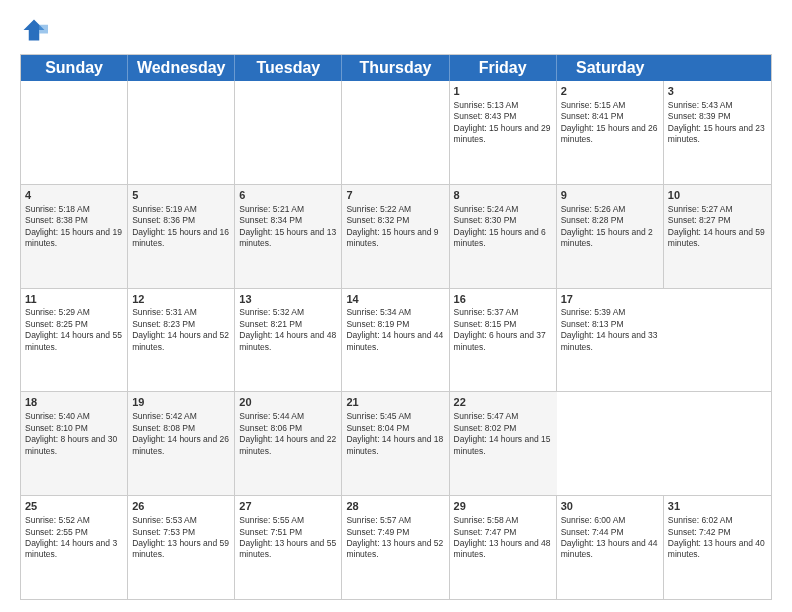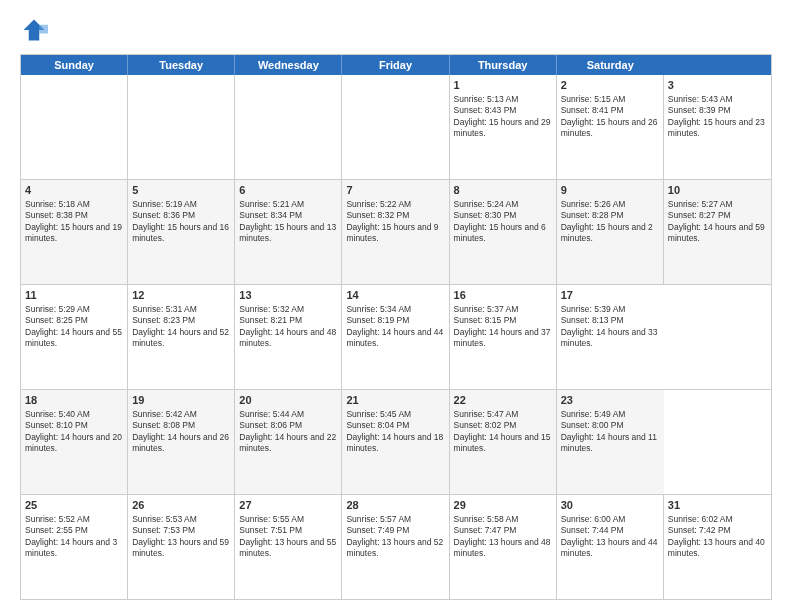--- a/index.html
+++ b/index.html
@@ -65,21 +65,21 @@
       flex-direction: column;
       border: 1px solid #ccc;
     }
     .cal-header {
       display: grid;
       grid-template-columns: repeat(7, 1fr);
       background: #2a6fbe;
     }
     .cal-header-cell {
       color: #fff;
-      font-size: 11px;
+      font-size: 16px;
       font-weight: bold;
       padding: 4px 4px;
       text-align: center;
       border-right: 1px solid rgba(255,255,255,0.3);
     }
     .cal-header-cell:last-child { border-right: none; }
     .cal-body {
       display: flex;
       flex-direction: column;
       flex: 1;
@@ -130,24 +130,24 @@
     </div>
     <div class="title-block">
       <div class="month-year"></div>
       <div class="location"></div>
     </div>
   </div>
 
   <div class="calendar">
     <div class="cal-header">
     <div class="cal-header-cell">Sunday</div>
+        <div class="cal-header-cell">Wednesday</div>
         <div class="cal-header-cell">Tuesday</div>
-        <div class="cal-header-cell">Wednesday</div>
+        <div class="cal-header-cell">Thursday</div>
         <div class="cal-header-cell">Friday</div>
-        <div class="cal-header-cell">Thursday</div>
         <div class="cal-header-cell">Saturday</div>
       </div>
     <div class="cal-body">
     <div class="cal-row">
           <div class="cal-cell cell-empty"></div>
           <div class="cal-cell cell-empty"></div>
           <div class="cal-cell cell-empty"></div>
           <div class="cal-cell cell-empty"></div>
           <div class="cal-cell"><span class="day-num">1</span><span>Sunrise: 5:13 AM</span><br><span>Sunset: 8:43 PM</span><br><span>Daylight: 15 hours and 29 minutes.</span></div>
           <div class="cal-cell"><span class="day-num">2</span><span>Sunrise: 5:15 AM</span><br><span>Sunset: 8:41 PM</span><br><span>Daylight: 15 hours and 26 minutes.</span></div>
@@ -160,30 +160,29 @@
           <div class="cal-cell alt-row"><span class="day-num">7</span><span>Sunrise: 5:22 AM</span><br><span>Sunset: 8:32 PM</span><br><span>Daylight: 15 hours and 9 minutes.</span></div>
           <div class="cal-cell alt-row"><span class="day-num">8</span><span>Sunrise: 5:24 AM</span><br><span>Sunset: 8:30 PM</span><br><span>Daylight: 15 hours and 6 minutes.</span></div>
           <div class="cal-cell alt-row"><span class="day-num">9</span><span>Sunrise: 5:26 AM</span><br><span>Sunset: 8:28 PM</span><br><span>Daylight: 15 hours and 2 minutes.</span></div>
           <div class="cal-cell alt-row"><span class="day-num">10</span><span>Sunrise: 5:27 AM</span><br><span>Sunset: 8:27 PM</span><br><span>Daylight: 14 hours and 59 minutes.</span></div>
         </div>
         <div class="cal-row">
           <div class="cal-cell"><span class="day-num">11</span><span>Sunrise: 5:29 AM</span><br><span>Sunset: 8:25 PM</span><br><span>Daylight: 14 hours and 55 minutes.</span></div>
           <div class="cal-cell"><span class="day-num">12</span><span>Sunrise: 5:31 AM</span><br><span>Sunset: 8:23 PM</span><br><span>Daylight: 14 hours and 52 minutes.</span></div>
           <div class="cal-cell"><span class="day-num">13</span><span>Sunrise: 5:32 AM</span><br><span>Sunset: 8:21 PM</span><br><span>Daylight: 14 hours and 48 minutes.</span></div>
           <div class="cal-cell"><span class="day-num">14</span><span>Sunrise: 5:34 AM</span><br><span>Sunset: 8:19 PM</span><br><span>Daylight: 14 hours and 44 minutes.</span></div>
-          <div class="cal-cell"><span class="day-num">16</span><span>Sunrise: 5:37 AM</span><br><span>Sunset: 8:15 PM</span><br><span>Daylight: 14 hours and 37 minutes.</span></div>
+          <div class="cal-cell"><span class="day-num">16</span><span>Sunrise: 5:37 AM</span><br><span>Sunset: 8:15 PM</span><br><span>Daylight: 6 hours and 37 minutes.</span></div>
           <div class="cal-cell"><span class="day-num">17</span><span>Sunrise: 5:39 AM</span><br><span>Sunset: 8:13 PM</span><br><span>Daylight: 14 hours and 33 minutes.</span></div>
         </div>
         <div class="cal-row">
-          <div class="cal-cell alt-row"><span class="day-num">18</span><span>Sunrise: 5:40 AM</span><br><span>Sunset: 8:10 PM</span><br><span>Daylight: 14 hours and 20 minutes.</span></div>
+          <div class="cal-cell alt-row"><span class="day-num">18</span><span>Sunrise: 5:40 AM</span><br><span>Sunset: 8:10 PM</span><br><span>Daylight: 8 hours and 30 minutes.</span></div>
           <div class="cal-cell alt-row"><span class="day-num">19</span><span>Sunrise: 5:42 AM</span><br><span>Sunset: 8:08 PM</span><br><span>Daylight: 14 hours and 26 minutes.</span></div>
           <div class="cal-cell alt-row"><span class="day-num">20</span><span>Sunrise: 5:44 AM</span><br><span>Sunset: 8:06 PM</span><br><span>Daylight: 14 hours and 22 minutes.</span></div>
           <div class="cal-cell alt-row"><span class="day-num">21</span><span>Sunrise: 5:45 AM</span><br><span>Sunset: 8:04 PM</span><br><span>Daylight: 14 hours and 18 minutes.</span></div>
           <div class="cal-cell alt-row"><span class="day-num">22</span><span>Sunrise: 5:47 AM</span><br><span>Sunset: 8:02 PM</span><br><span>Daylight: 14 hours and 15 minutes.</span></div>
-          <div class="cal-cell alt-row"><span class="day-num">23</span><span>Sunrise: 5:49 AM</span><br><span>Sunset: 8:00 PM</span><br><span>Daylight: 14 hours and 11 minutes.</span></div>
         </div>
         <div class="cal-row">
           <div class="cal-cell"><span class="day-num">25</span><span>Sunrise: 5:52 AM</span><br><span>Sunset: 2:55 PM</span><br><span>Daylight: 14 hours and 3 minutes.</span></div>
           <div class="cal-cell"><span class="day-num">26</span><span>Sunrise: 5:53 AM</span><br><span>Sunset: 7:53 PM</span><br><span>Daylight: 13 hours and 59 minutes.</span></div>
           <div class="cal-cell"><span class="day-num">27</span><span>Sunrise: 5:55 AM</span><br><span>Sunset: 7:51 PM</span><br><span>Daylight: 13 hours and 55 minutes.</span></div>
           <div class="cal-cell"><span class="day-num">28</span><span>Sunrise: 5:57 AM</span><br><span>Sunset: 7:49 PM</span><br><span>Daylight: 13 hours and 52 minutes.</span></div>
           <div class="cal-cell"><span class="day-num">29</span><span>Sunrise: 5:58 AM</span><br><span>Sunset: 7:47 PM</span><br><span>Daylight: 13 hours and 48 minutes.</span></div>
           <div class="cal-cell"><span class="day-num">30</span><span>Sunrise: 6:00 AM</span><br><span>Sunset: 7:44 PM</span><br><span>Daylight: 13 hours and 44 minutes.</span></div>
           <div class="cal-cell"><span class="day-num">31</span><span>Sunrise: 6:02 AM</span><br><span>Sunset: 7:42 PM</span><br><span>Daylight: 13 hours and 40 minutes.</span></div>
         </div>

